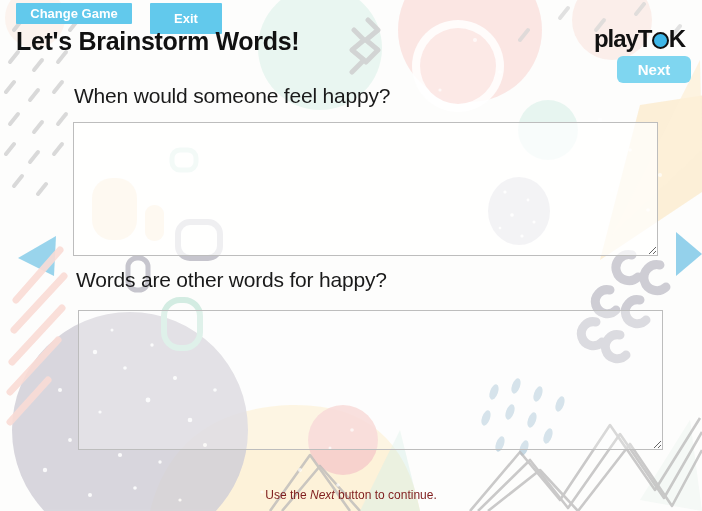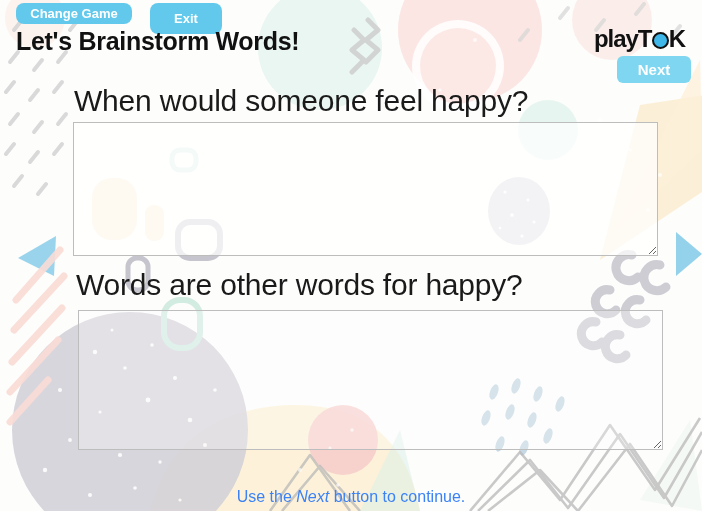--- a/index.html
+++ b/index.html
@@ -26,21 +26,21 @@
     height: 511px;
     pointer-events: none;
   }
 
   
   .topbtn {
     position: absolute;
     background: #62c9ec;
     color: #ffffff;
     border: none;
-    border-radius: 8px;
+    border-radius: 1px;
     font-family: "Liberation Sans", sans-serif;
     font-weight: bold;
     font-size: 13px;
     line-height: 1;
     padding: 0;
     text-align: center;
     cursor: pointer;
   }
   #change-game-btn {
     left: 16px;
@@ -114,21 +114,21 @@
     border: 2.5px solid #111111;
     box-sizing: border-box;
     margin: 0 0px;
     position: relative;
     top: 1px;
   }
 
   
   .question-label {
     position: absolute;
-    font-size: 30px;
+    font-size: 21px;
     color: #1a1a1a;
     font-weight: normal;
     white-space: nowrap;
     letter-spacing: -0.2px;
   }
   #question-1-label { left: 74px; top: 84px; }
   #question-2-label { left: 76px; top: 268px; }
 
   
   .answer-box {
@@ -152,22 +152,22 @@
     background: rgba(255,255,255,0.28);
   }
 
   
   #footer-hint {
     position: absolute;
     left: 0;
     right: 0;
     top: 488px;
     text-align: center;
-    font-size: 16px;
-    color: #3b82f6;
+    font-size: 12px;
+    color: #7f1d1d;
   }
   #footer-hint .em { font-style: italic; }
 </style>
 </head>
 <body>
 
 <div id="stage">
 
   <svg id="bg" viewBox="0 0 702 511" xmlns="http://www.w3.org/2000/svg">
     <rect x="0" y="0" width="702" height="511" fill="#fdfdfc"></rect>

